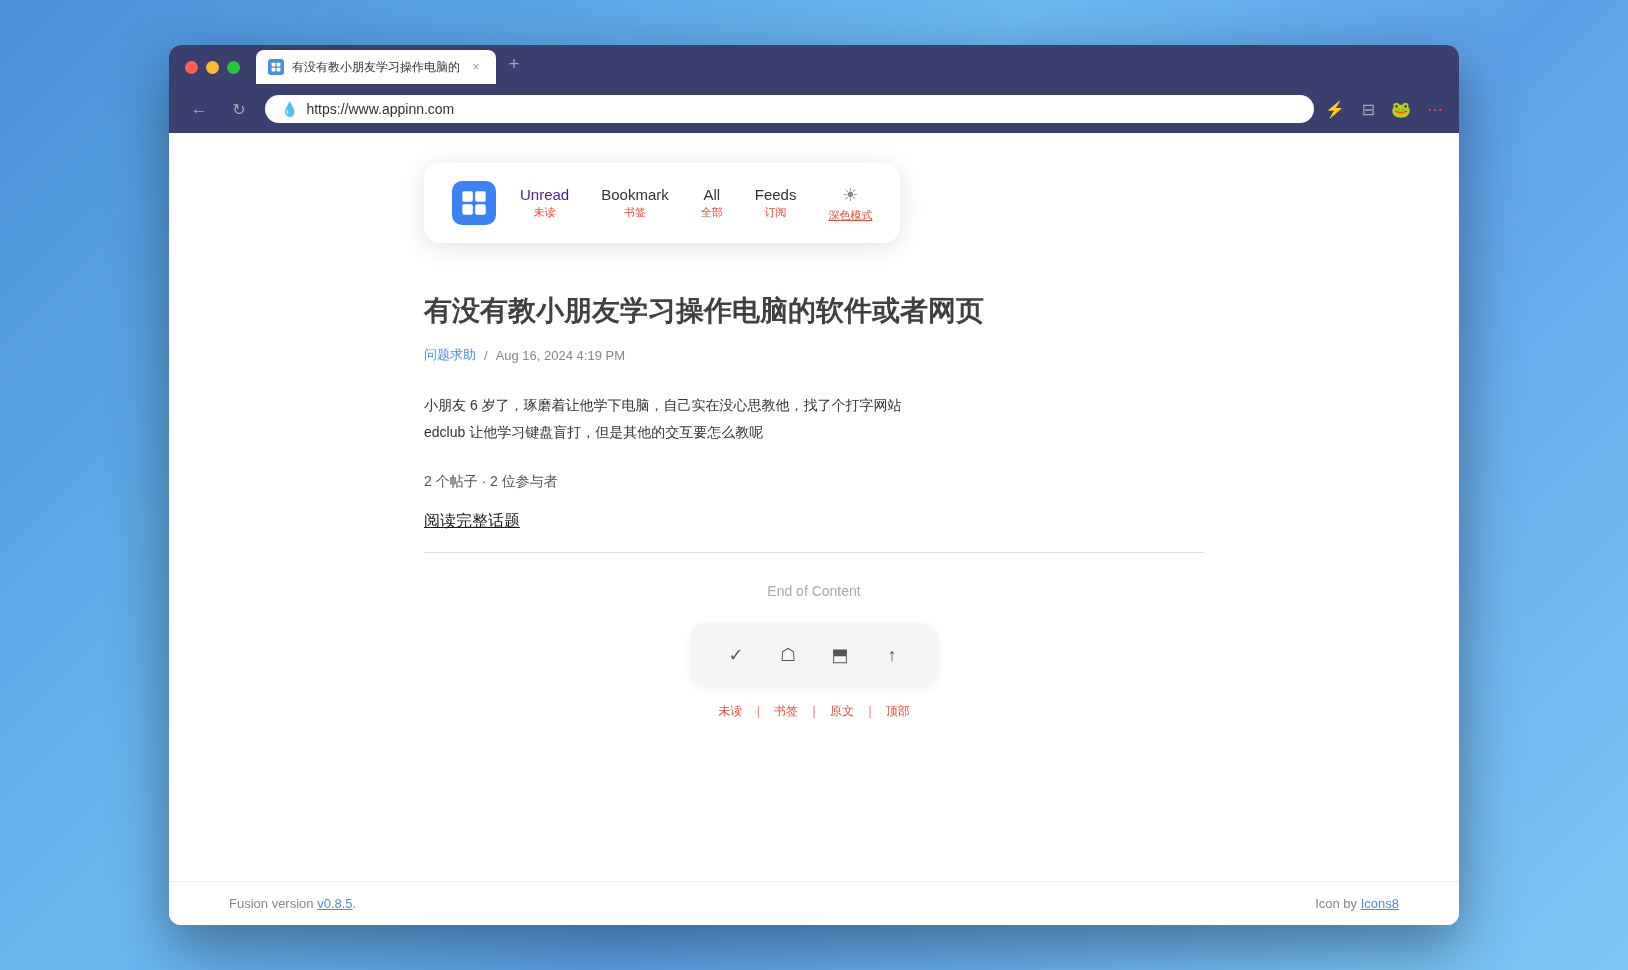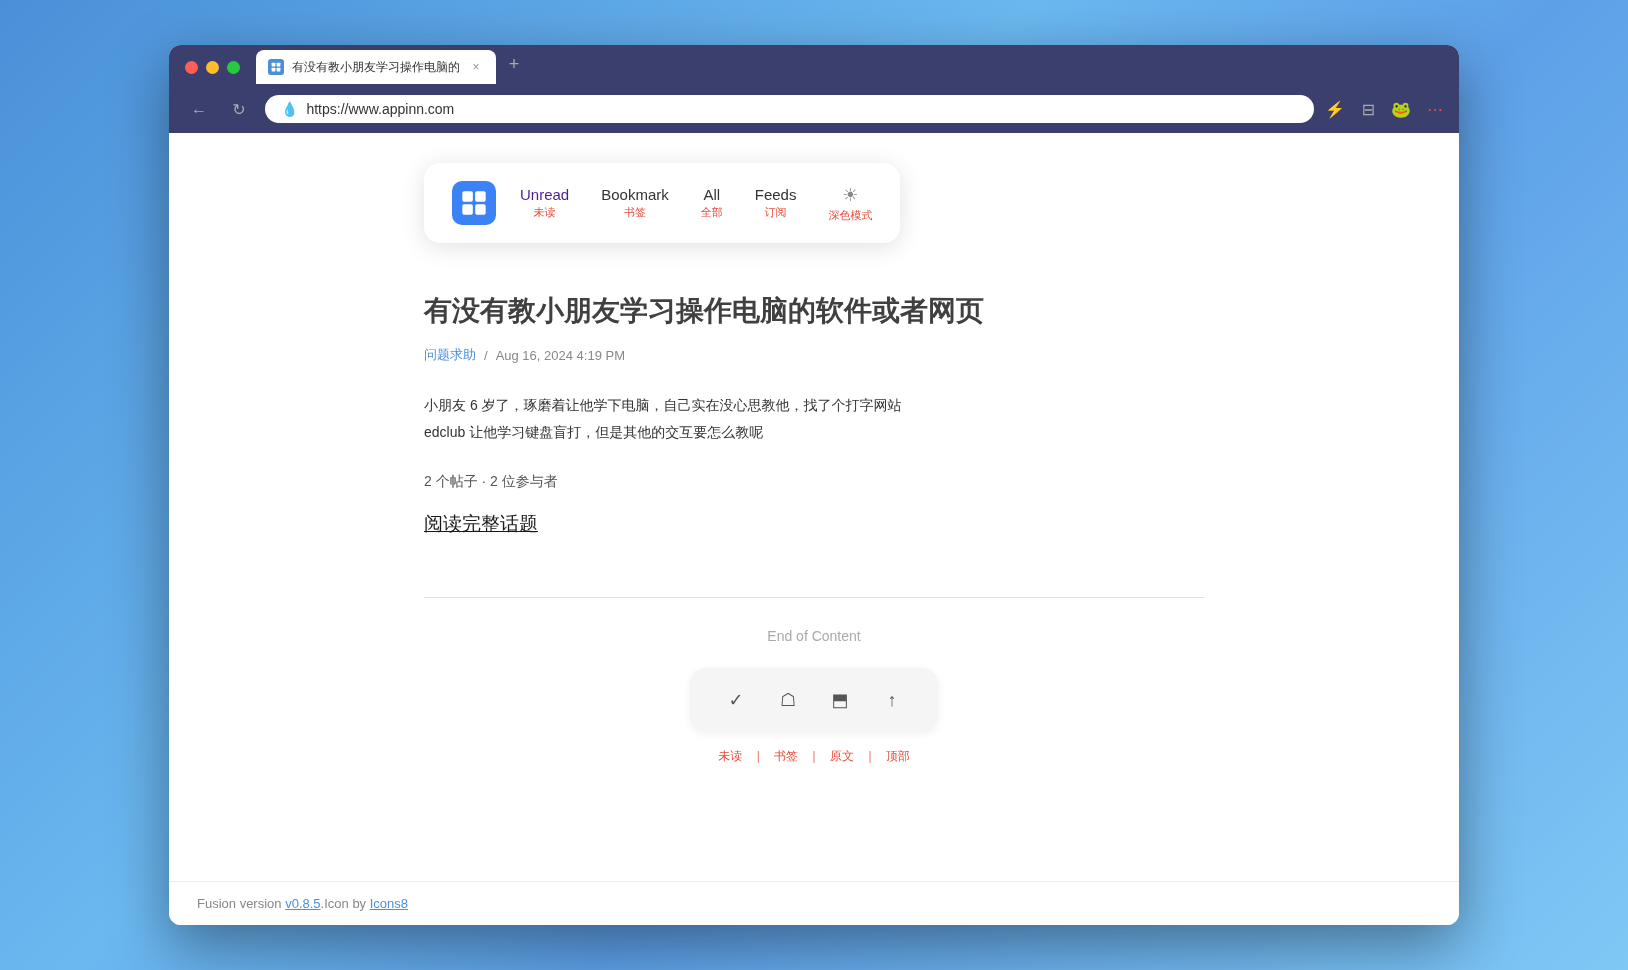--- a/index.html
+++ b/index.html
@@ -254,20 +254,21 @@
       font-size: 18px;
       color: #888;
       cursor: pointer;
     }
 
     .darkmode-label {
       font-size: 11px;
       color: #e74c3c;
       text-align: right;
       margin-top: 2px;
+      text-decoration: underline;
     }
 
     
     .article-title {
       font-size: 28px;
       font-weight: bold;
       color: #404040;
       margin-bottom: 16px;
       line-height: 1.4;
     }
@@ -292,26 +293,25 @@
       margin-bottom: 28px;
     }
 
     .article-stats {
       font-size: 14px;
       color: #555;
       margin-bottom: 20px;
     }
 
     .read-link {
-      font-size: 19px;
+      font-size: 16px;
       color: #1a1a1a;
       text-decoration: underline;
       cursor: pointer;
       display: inline-block;
-      margin-bottom: 40px;
     }
 
     .divider {
       border: none;
       border-top: 1px solid #e0e0e0;
       margin: 20px 0 30px;
     }
 
     .end-of-content {
       text-align: center;
@@ -360,22 +360,23 @@
     }
 
     .action-label-sep {
       color: #e74c3c;
     }
 
     
     .page-footer {
       background: white;
       border-top: 1px solid #eee;
-      padding: 14px 28px;
-      display: flex;
+      padding: 14px 60px;
+      display: flex;
+      justify-content: space-between;
       align-items: center;
       font-size: 13px;
       color: #888;
       flex-shrink: 0;
     }
 
     .footer-link {
       color: #4a90d9;
       text-decoration: underline;
       cursor: pointer;

